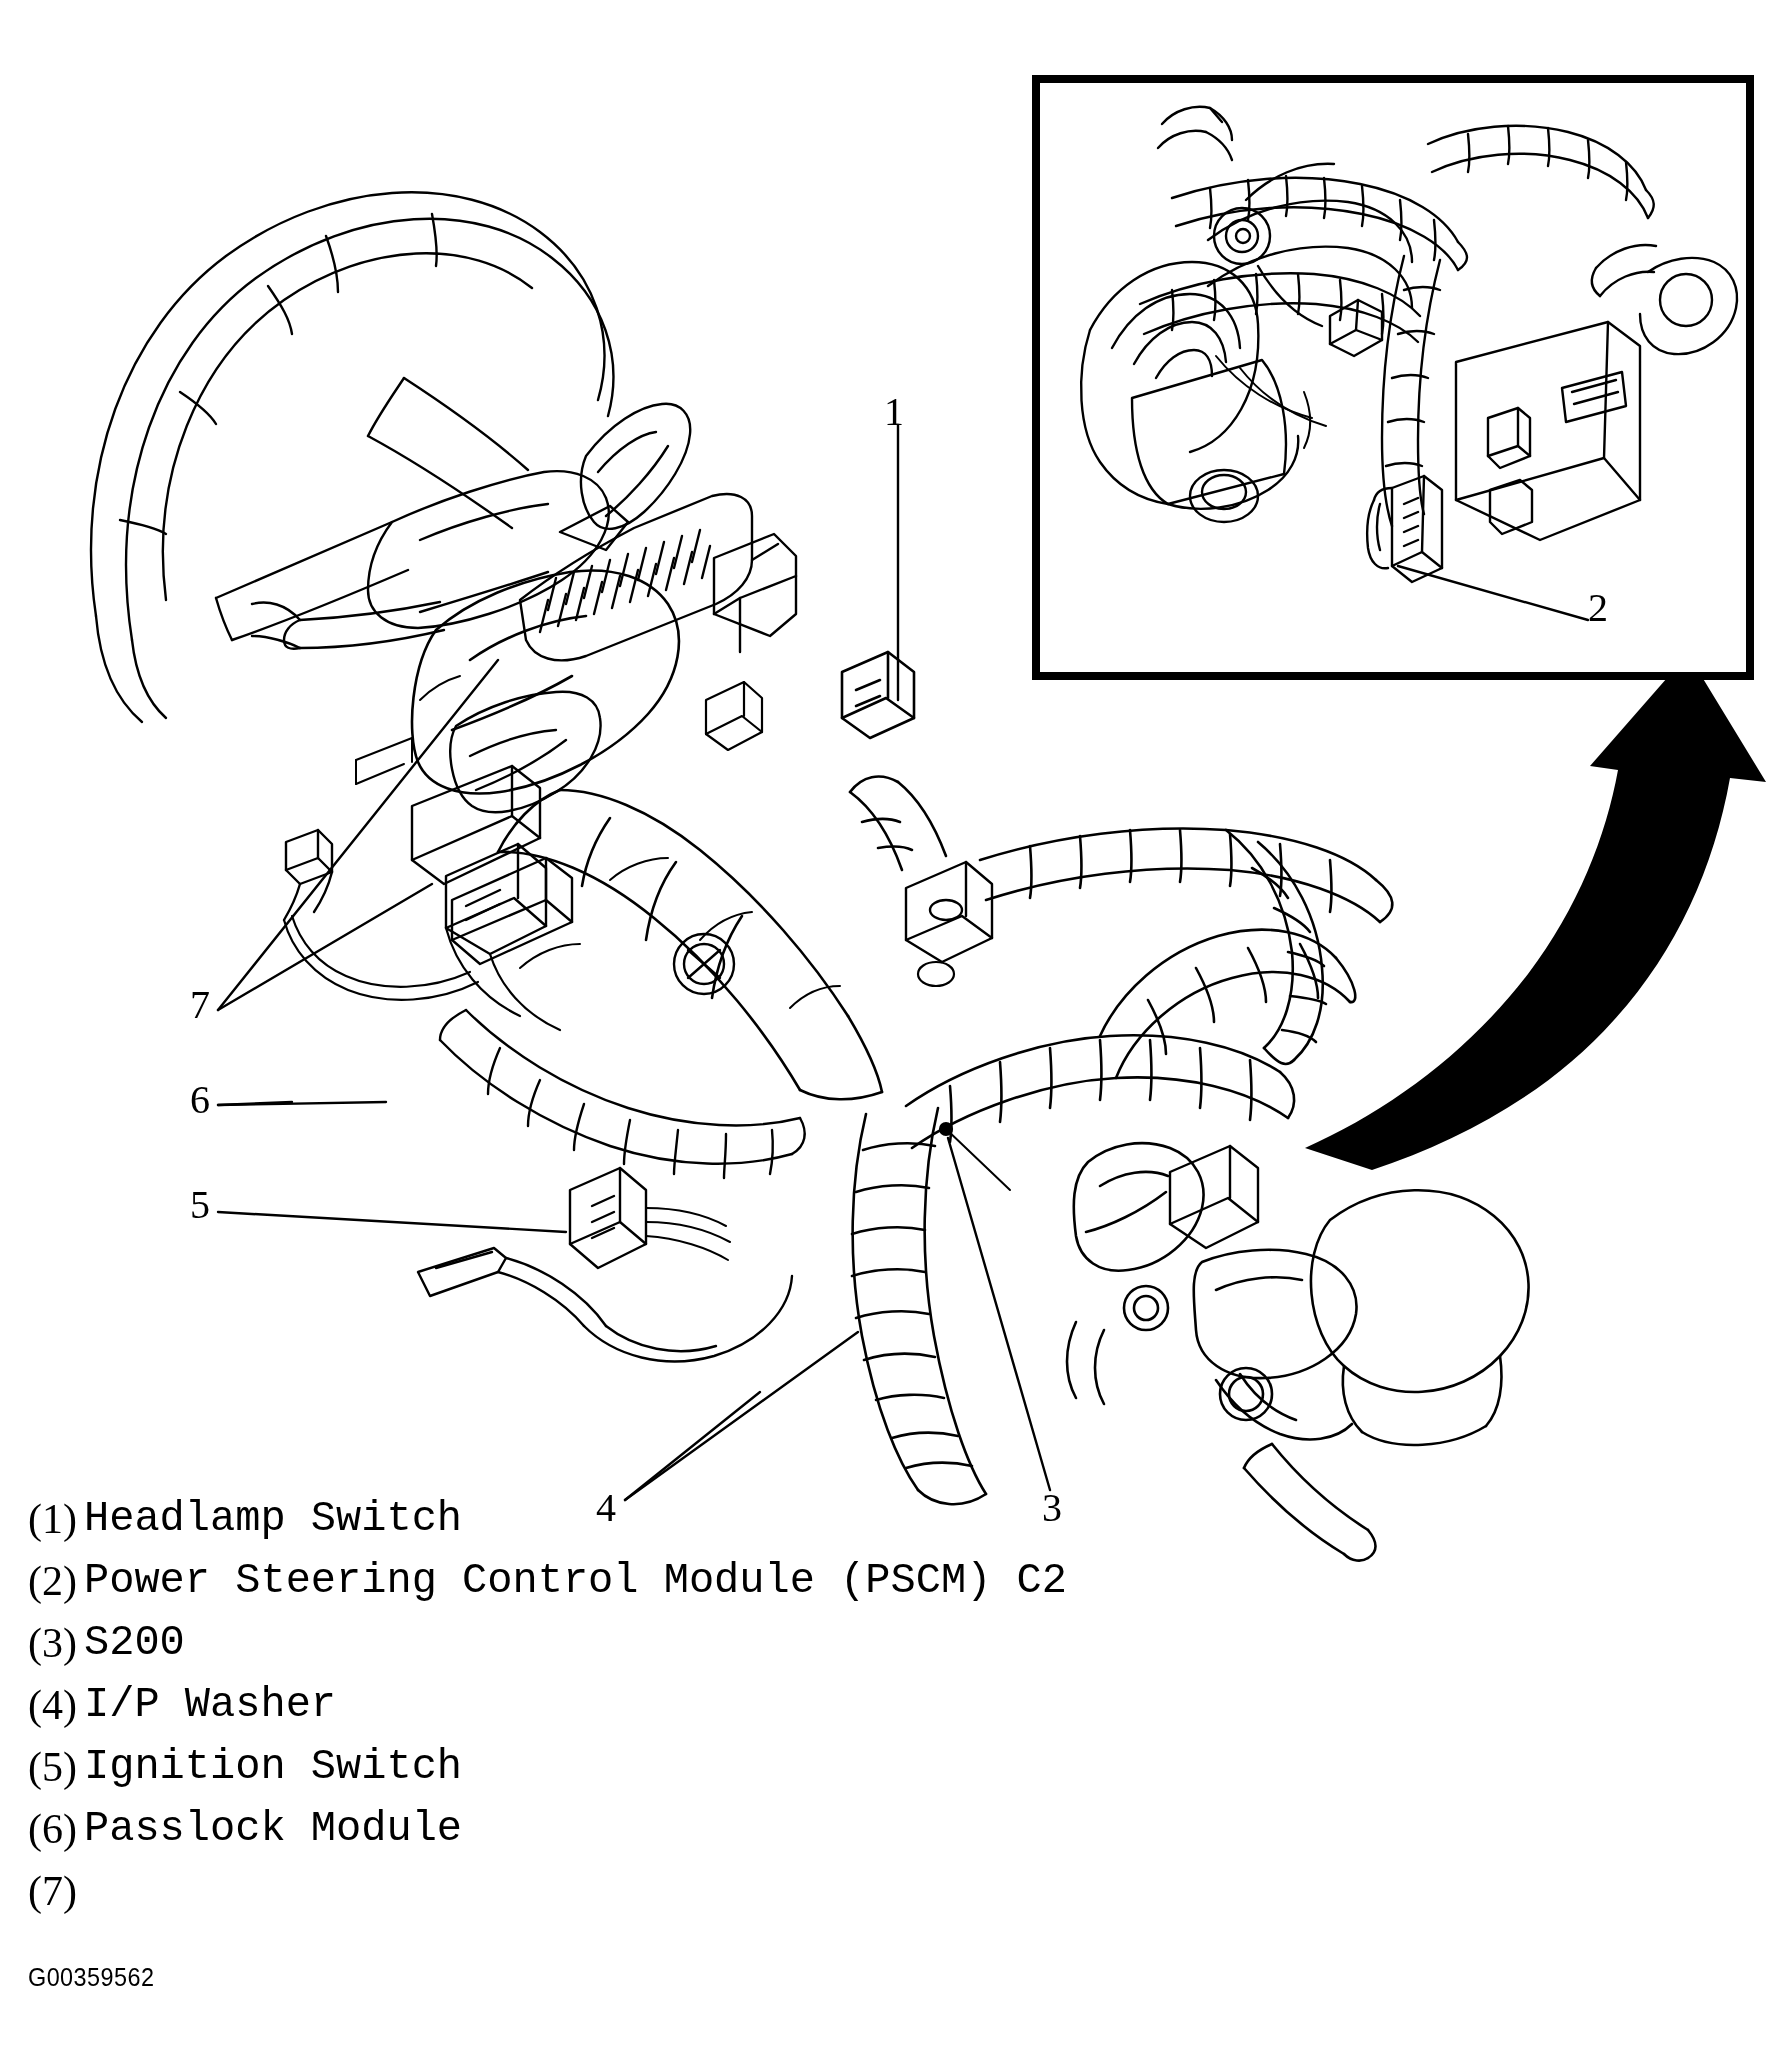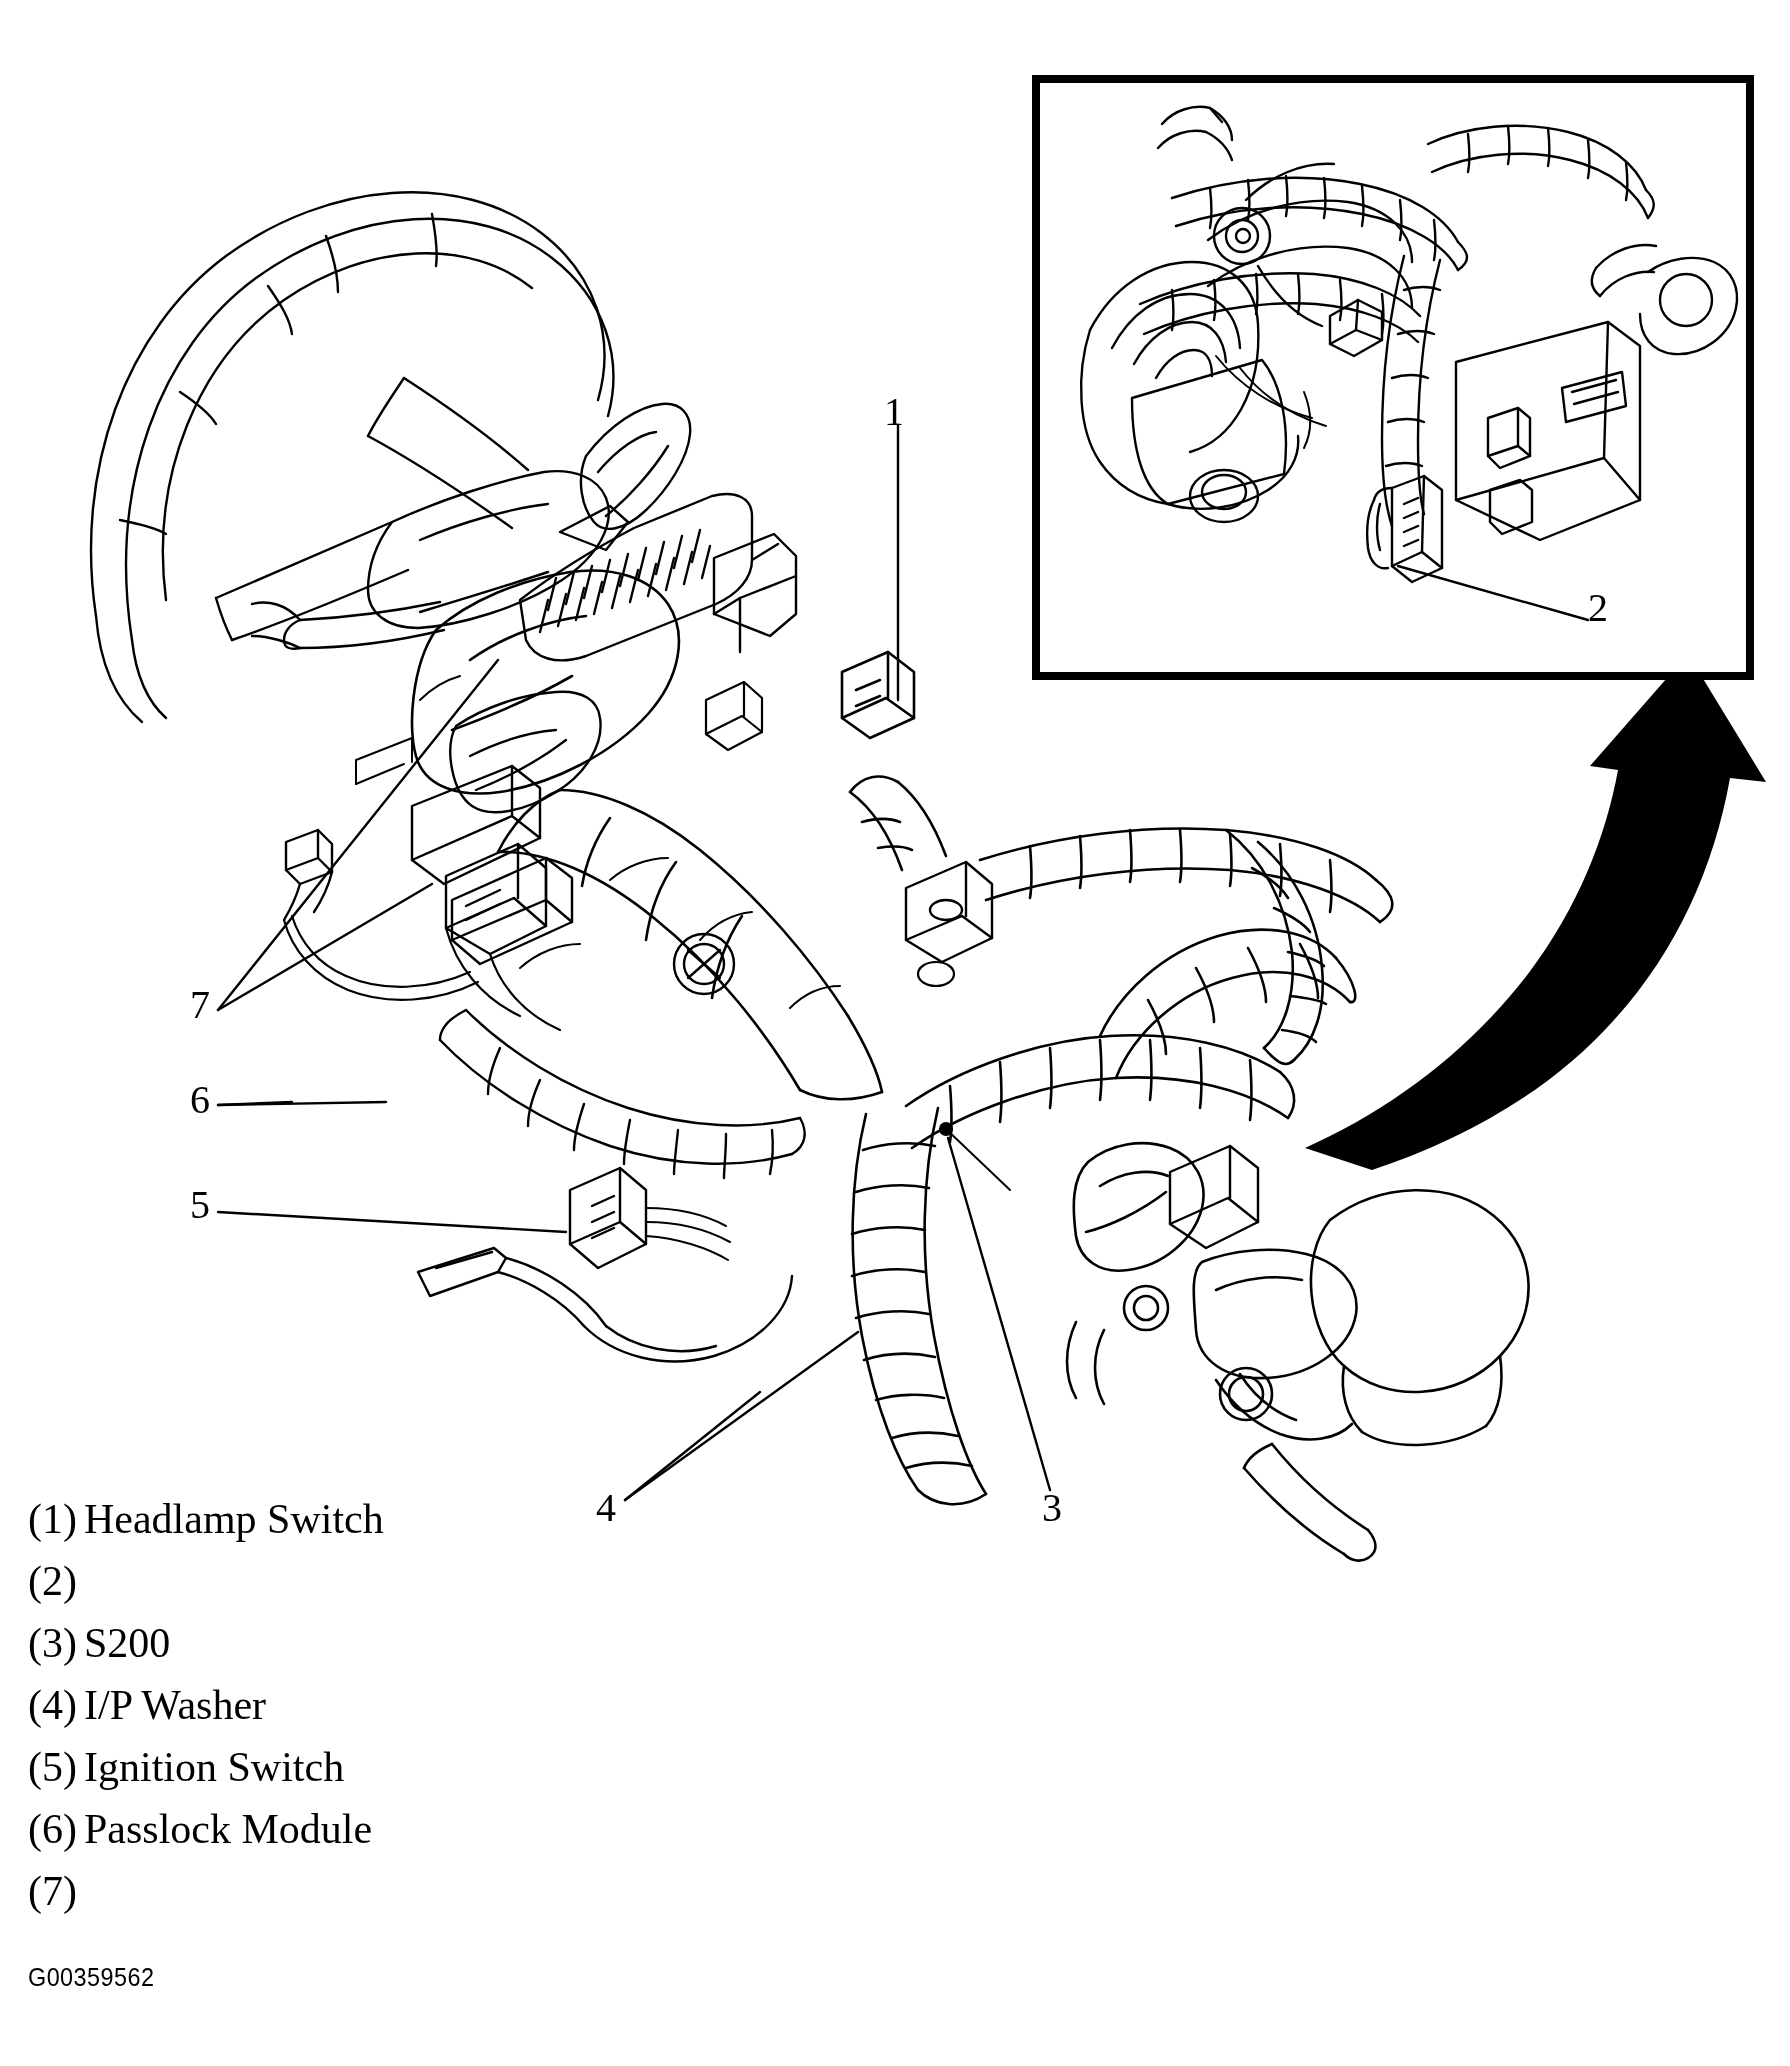--- a/index.html
+++ b/index.html
@@ -36,21 +36,21 @@
     font-family:"Liberation Serif", serif;
     font-size:42px;
     line-height:1;
     height:62px;
     display:flex;
     align-items:flex-start;
     white-space:nowrap;
     color:#000;
   }
   .legend-num{display:inline-block;min-width:56px;}
-  .legend-label{display:inline-block;}
+  .legend-label{display:inline-block;font-family:Liberation Mono, monospace;}
 
   #figure-id{
     position:absolute;
     left:28px;
     top:1962px;
     font-family:"Liberation Sans", sans-serif;
     font-size:26px;
     letter-spacing:0.5px;
     color:#000;
     transform:scaleX(0.9);
@@ -548,20 +548,21 @@
 
   <div id="legend">
 
     <div class="legend-row">
       <span class="legend-num">(1)</span>
       <span class="legend-label">Headlamp Switch</span>
     </div>
 
     <div class="legend-row">
       <span class="legend-num">(2)</span>
+      <span class="legend-label">Power Steering Control Module (PSCM) C2</span>
     </div>
 
     <div class="legend-row">
       <span class="legend-num">(3)</span>
       <span class="legend-label">S200</span>
     </div>
 
     <div class="legend-row">
       <span class="legend-num">(4)</span>
       <span class="legend-label">I/P Washer</span>

